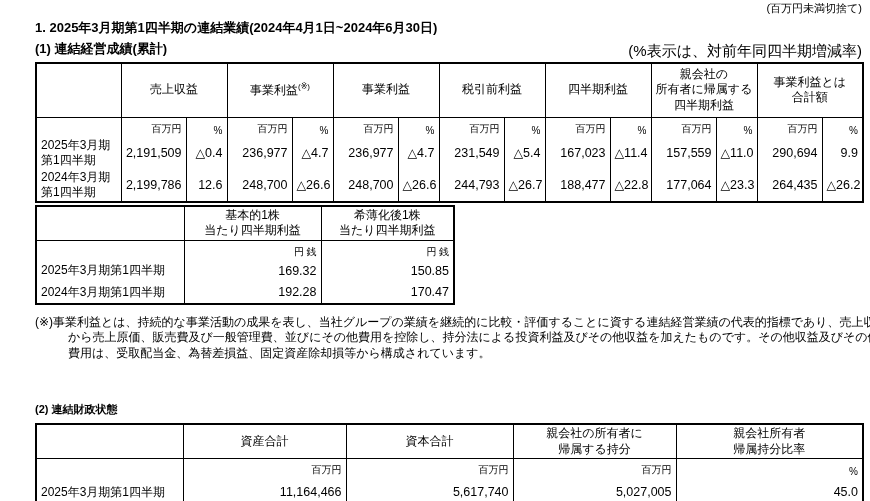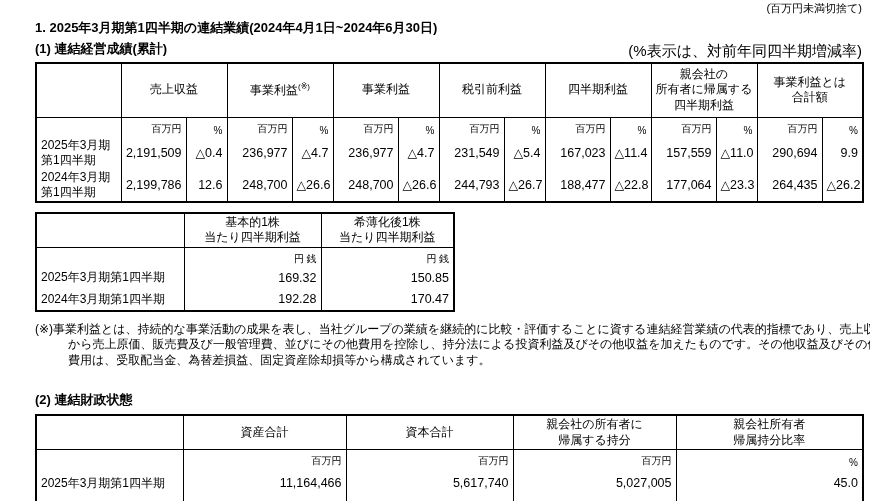--- a/index.html
+++ b/index.html
@@ -22,29 +22,29 @@
   .sup{font-size:8px;vertical-align:super;}
   td.unit{font-size:10px;text-align:right;vertical-align:bottom;padding:4px 4px 1px 2px;}
   td.num{font-size:12.5px;text-align:right;vertical-align:middle;}
   td.rowlabel{font-size:12px;text-align:left;vertical-align:middle;line-height:1.25;padding:1px 2px 1px 4px;}
 
   .t1{margin-top:5px;width:827px;}
   .t1 tr.header-row{height:54px;}
   .t1 tr.unit-row{height:15px;}
   .t1 tr.data-row{height:31px;}
 
-  .t2{margin-top:9px;width:418px;}
+  .t2{margin-top:2px;width:418px;}
   .t2 tr.header-row{height:34px;}
   .t2 tr.unit-row{height:15px;font-family:Liberation Serif, serif;}
   .t2 tr.data-row{height:22px;}
 
   .footnote{margin-top:10px;font-size:12px;line-height:15.5px;
     padding-left:33px;text-indent:-33px;width:820px;}
 
-  .sec2-head{margin-top:24px;font-size:13px;font-weight:bold;line-height:16px;}
+  .sec2-head{margin-top:40px;font-size:11px;font-weight:bold;line-height:16px;}
 
   .t3{margin-top:6px;width:827px;}
   .t3 tr.header-row{height:28px;margin-left:42px;}
   .t3 tr.unit-row{height:16px;}
   .t3 tr.data-row{height:28px;}
 </style>
 </head>
 <body>
 
 <div class="page">

